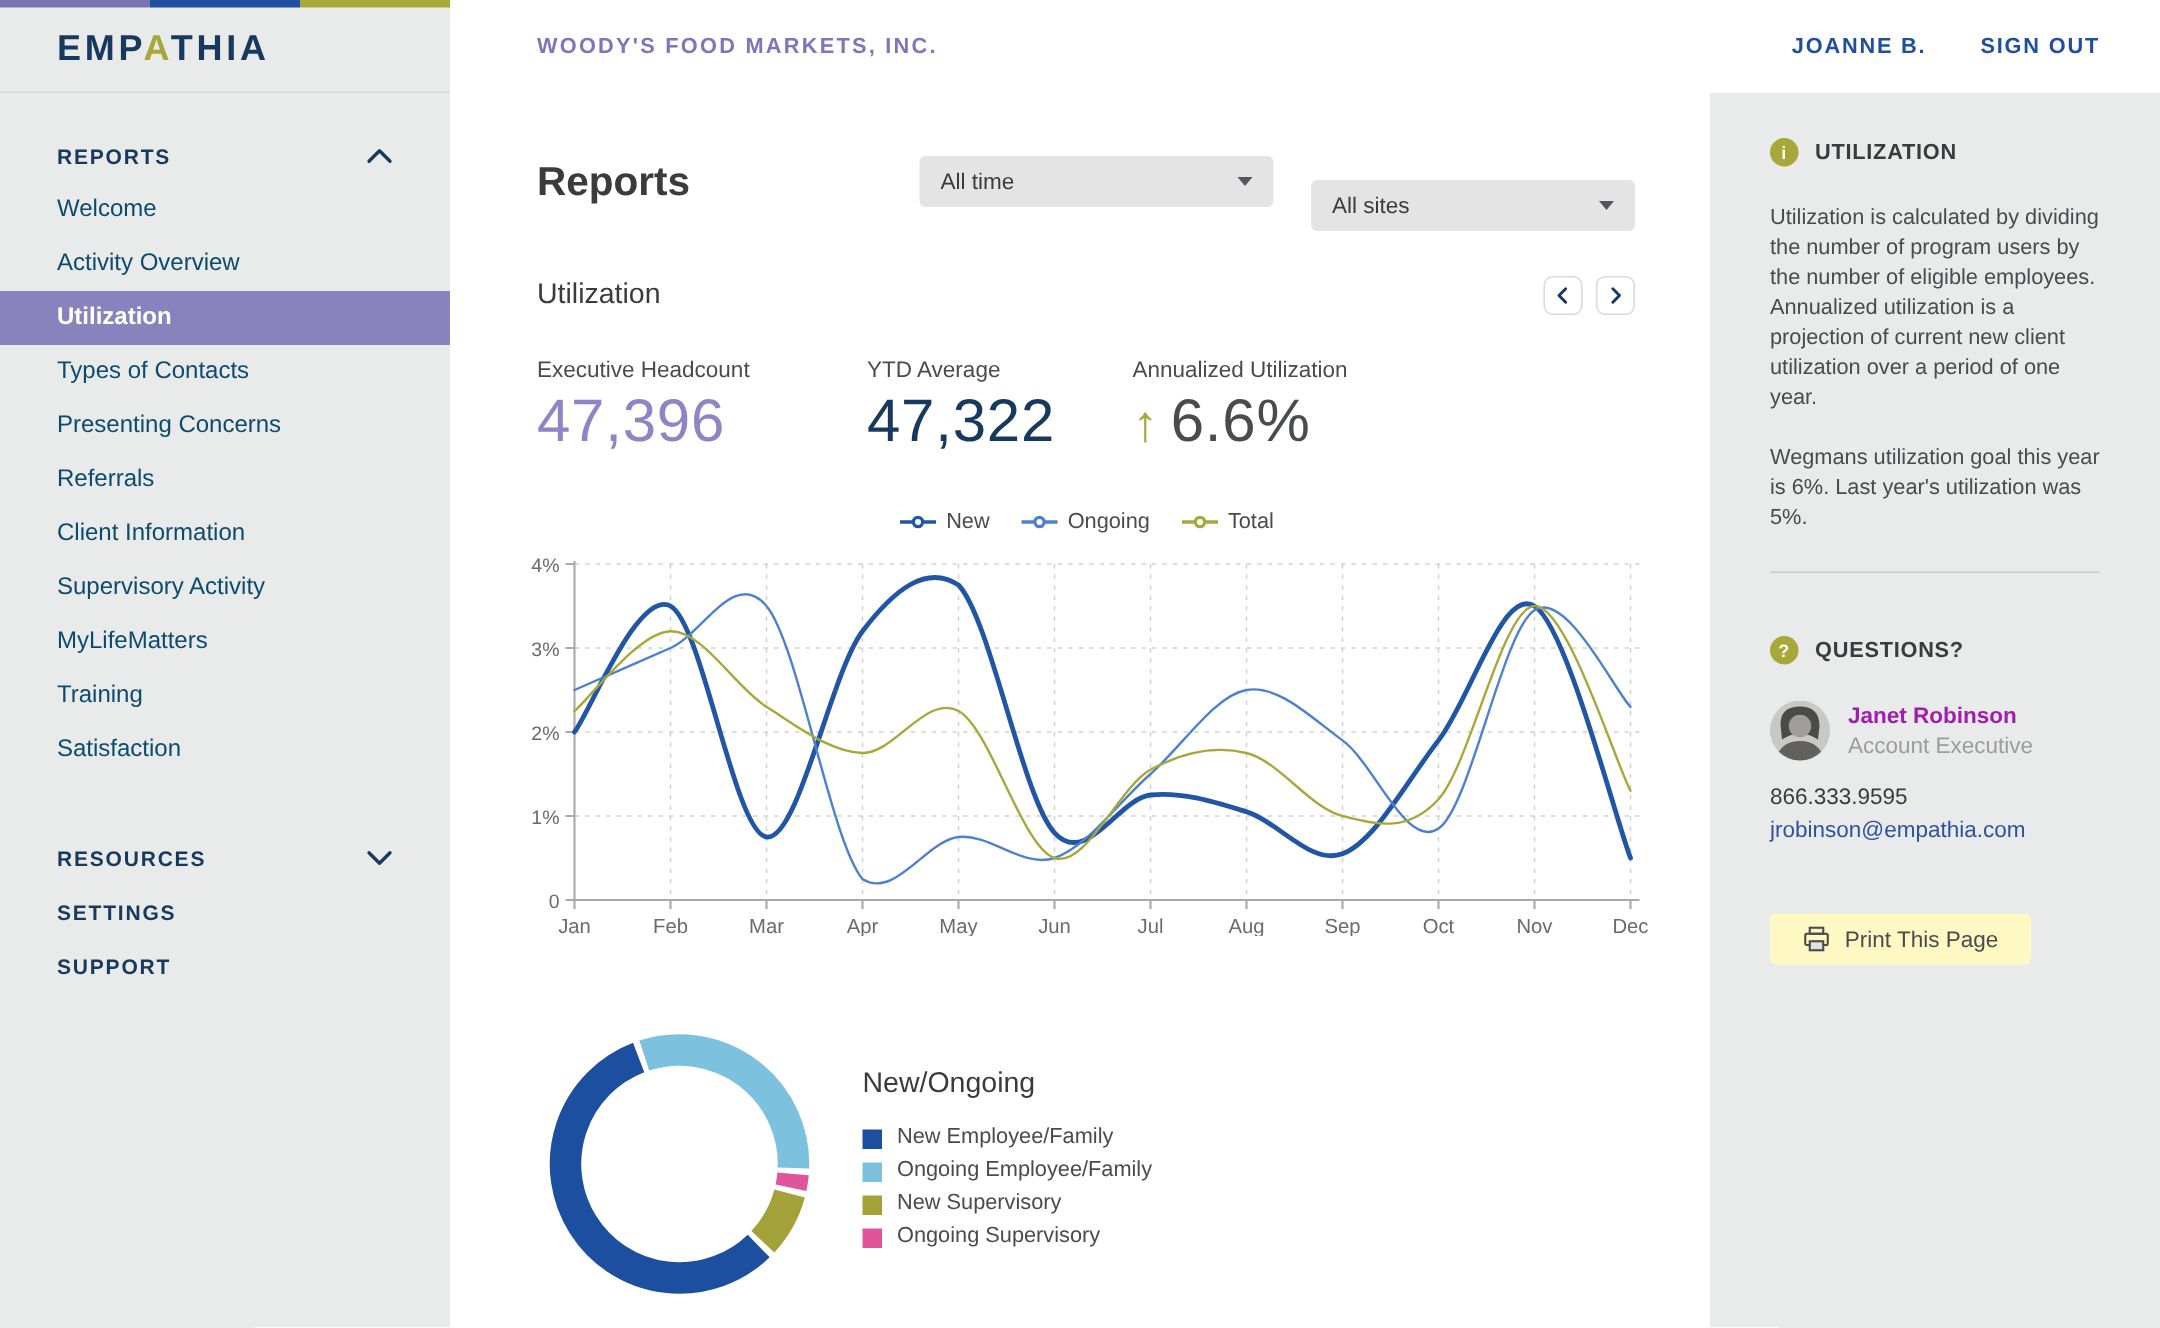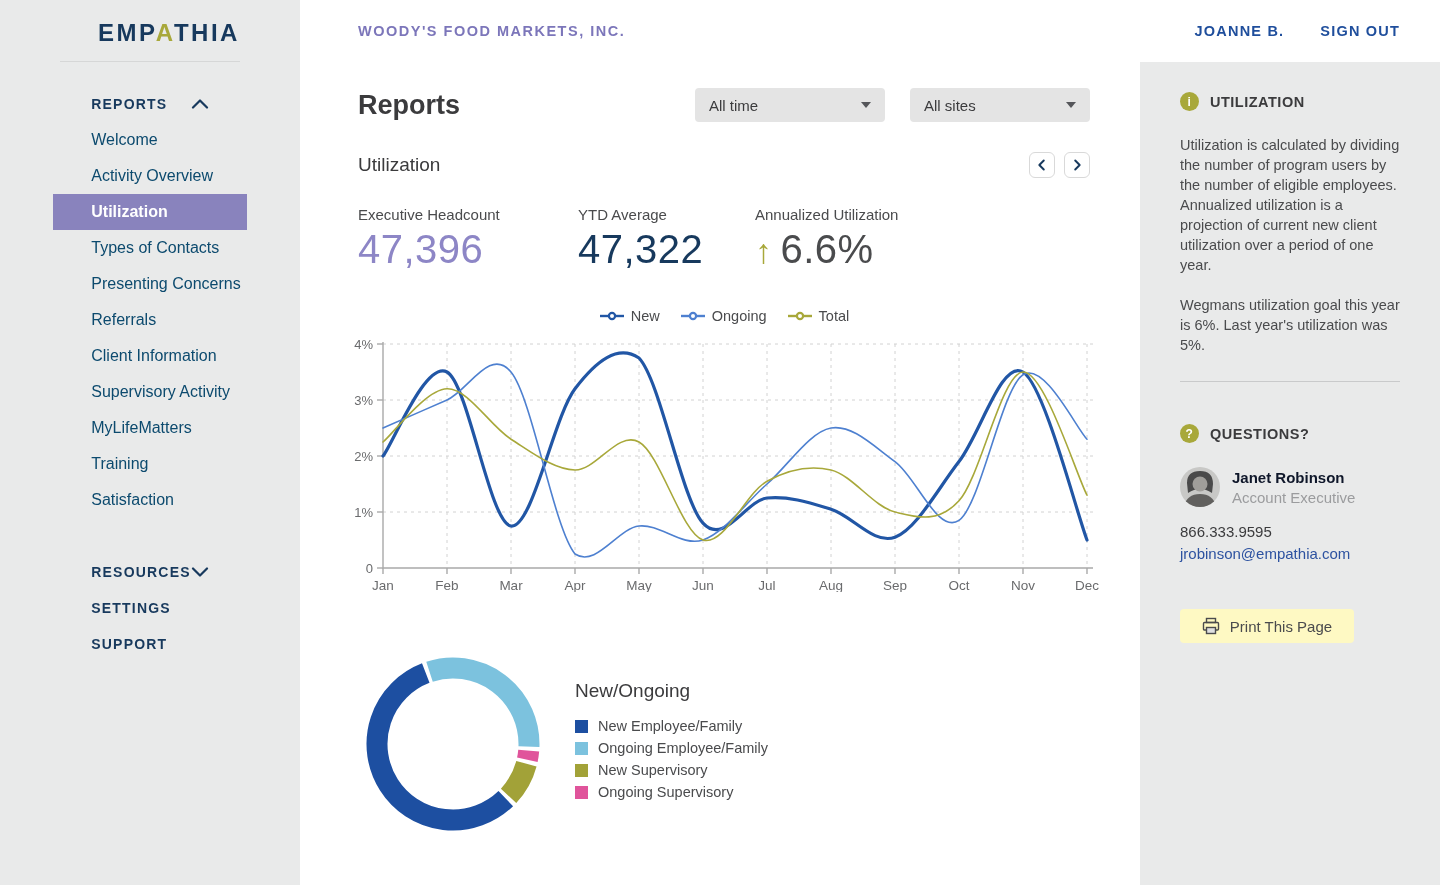--- a/index.html
+++ b/index.html
@@ -1,21 +1,21 @@
 <!DOCTYPE html>
 <html><head>
 <meta charset="utf-8">
 <style>
   * { box-sizing: border-box; }
   html,body { margin:0; padding:0; background:#fff; }
   body { font-family:"Liberation Sans", sans-serif; }
   .app { width:1440px; height:885px; display:flex; overflow:hidden; background:#fff; }
 
   
-  .sidebar { flex:0 0 300px; background:#e9eaea; display:flex; flex-direction:column;align-items:center; }
+  .sidebar { flex:0 0 300px; background:#e9eaea; display:flex; flex-direction:column; }
   .stripe { height:5px; display:flex; }
   .stripe span { flex:1; }
   .logo-area { height:57px; display:flex; align-items:center; padding-left:38px; border-bottom:1px solid #d6d7d7; }
   .logo { font-size:24px; font-weight:bold; letter-spacing:2.5px; color:#17395d; cursor:pointer; }
   .logo .accent { color:#a8a83a; }
   .nav { padding-top:24px; }
   .nav-header { display:flex; justify-content:space-between; align-items:center; height:36px; padding:0 38px;
     font-size:14px; font-weight:bold; letter-spacing:1.2px; color:#17395d; cursor:pointer; }
   .nav-header.gap { margin-top:36px; }
   .nav-item { height:36px; line-height:36px; padding-left:38px; font-size:16px; color:#0c4a6e; cursor:pointer; white-space:nowrap; }
@@ -27,22 +27,22 @@
   .company { margin-left:58px; color:#7c76ba; font-weight:bold; font-size:14.5px; letter-spacing:1.5px; }
   .topbar-right { margin-left:auto; margin-right:40px; display:flex; gap:36px; }
   .toplink { color:#1f4e9c; font-weight:bold; font-size:14.5px; letter-spacing:1.2px; cursor:pointer; text-decoration:none; }
 
   .content { flex:1; display:flex; }
   .main { flex:0 0 840px; width:840px; padding:0 50px 0 58px; }
   .main-header { display:flex; align-items:center; margin-top:26px; }
   h1 { margin:0; font-size:27px; color:#3b3b3d; font-weight:bold; }
   .dropdown { height:34px; background:#e4e4e4; border-radius:4px; display:flex; align-items:center;
     padding:0 14px; font-size:15px; color:#3b3b3d; cursor:pointer; }
-  .dd-time { margin-left:auto; width:190px; }
-  .dd-sites { margin-left:25px; width:180px; }
+  .dd-time { margin-left:auto; width:236px; }
+  .dd-sites { margin-left:25px; width:216px;margin-top:32px; }
   .dropdown .arrow { margin-left:auto; width:0; height:0; border-left:5px solid transparent; border-right:5px solid transparent; border-top:6px solid #55565a; }
 
   .section-row { display:flex; align-items:center; margin-top:30px; }
   h2 { margin:0; font-size:19px; color:#3b3b3d; font-weight:normal; }
   .pager { margin-left:auto; display:flex; gap:9px; }
   .pager button { width:26px; height:26px; background:#fff; border:1px solid #d9d9d9; border-radius:6px; padding:0;
     display:flex; align-items:center; justify-content:center; cursor:pointer; }
 
   .stats { display:flex; margin-top:28px; }
   .stat1 { width:220px; } .stat2 { width:177px; }
@@ -55,36 +55,36 @@
 
   .chart-legend { display:flex; justify-content:center; align-items:center; gap:20px; margin-top:36px; font-size:14.5px; color:#4a4b4d; }
   .chart-legend .li { display:flex; align-items:center; gap:6px;text-align:right; }
   #line-chart { display:block; margin-top:10px; margin-left:-13px; }
 
   .donut-section { display:flex; margin-top:62px; }
   #donut { flex:0 0 180px; margin-left:5px; }
   .donut-info { margin-left:32px; margin-top:26px; }
   .donut-title { font-size:19px; color:#3b3b3d; }
   #donut-legend { margin-top:16px; }
-  .dl-row { display:flex; align-items:center; gap:10px; font-size:14.5px; color:#4a4b4d; margin-top:6px; }
+  .dl-row { display:flex; align-items:flex-end; gap:10px; font-size:14.5px; color:#4a4b4d; margin-top:6px; }
   .dl-row:first-child { margin-top:0; }
   .dl-swatch { width:13px; height:13px; flex:0 0 13px; }
 
   
   .info-sidebar { flex:0 0 300px; background:#e9eaea; padding:30px 40px 0 40px; }
   .panel-header { display:flex; align-items:center; gap:11px; font-size:14.5px; font-weight:bold; letter-spacing:0.5px; color:#3b3b3d; }
   .icon-circle { width:19px; height:19px; flex:0 0 19px; border-radius:50%; background:#a8a83a; color:#fff;
     font-size:12px; font-weight:bold; display:flex; align-items:center; justify-content:center; font-style:normal; }
   .panel-text { font-size:14.5px; line-height:20px; color:#4a4b4d; margin:24px 0 0 0; }
   .panel-text + .panel-text { margin-top:20px; }
   .divider { border-top:1px solid #c9cacb; margin-top:26px; }
   .q-header { margin-top:42px; }
   .contact { display:flex; gap:12px; margin-top:24px; align-items:flex-start; }
   .avatar { width:40px; height:40px; flex:0 0 40px; }
-  .c-name { font-size:15px; font-weight:bold; color:#0f172a; margin-top:2px; }
+  .c-name { font-size:15px; font-weight:bold; color:#a21caf; margin-top:2px; }
   .c-role { font-size:15px; color:#9b9c9e; margin-top:3px; }
   .phone { margin-top:16px; font-size:15px; color:#3b3b3d; }
   .email { display:inline-block; margin-top:5px; font-size:15px; color:#2d52a0; text-decoration:none; cursor:pointer; }
   .print-btn { margin-top:46px; height:34px; min-width:174px; background:#fef9c3; border:none; border-radius:4px;
     display:flex; align-items:center; justify-content:center; gap:10px; font-size:15px; color:#4a4b4d;
     font-family:"Liberation Sans", sans-serif; cursor:pointer; padding:0 18px; }
 </style>
 </head>
 <body>
 

